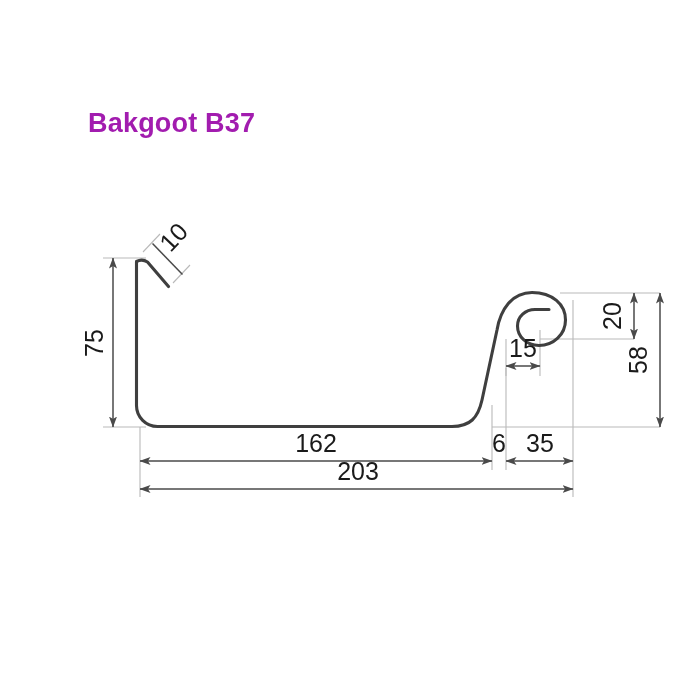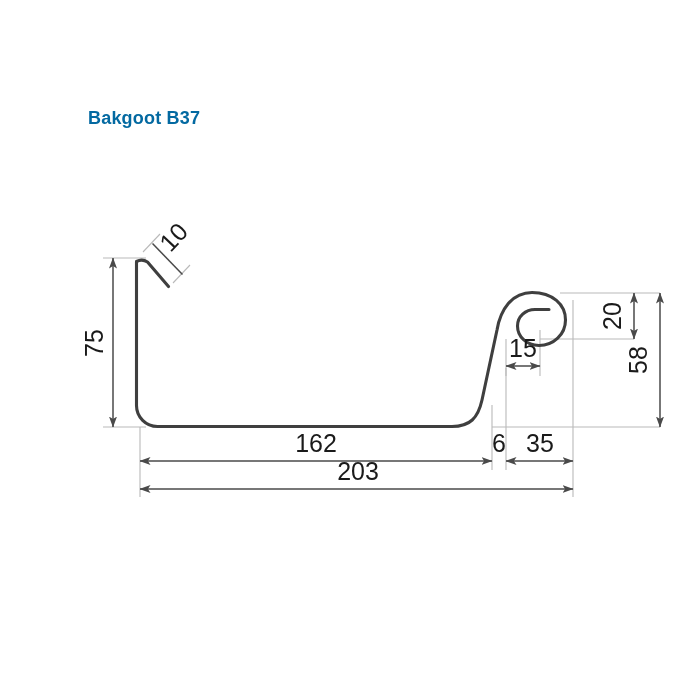--- a/index.html
+++ b/index.html
@@ -19,23 +19,23 @@
     left: 0;
     top: 0;
     width: 700px;
     height: 700px;
     background: #ffffff;
   }
   .title {
     position: absolute;
     left: 88px;
     top: 108px;
-    font-size: 18px;
+    font-size: 27px;
     font-weight: 700;
-    color: #0369a1;
+    color: #a21caf;
     letter-spacing: 0.2px;
     white-space: nowrap;
   }
   svg.drawing {
     position: absolute;
     left: 0;
     top: 0;
     width: 700px;
     height: 700px;
     display: block;

